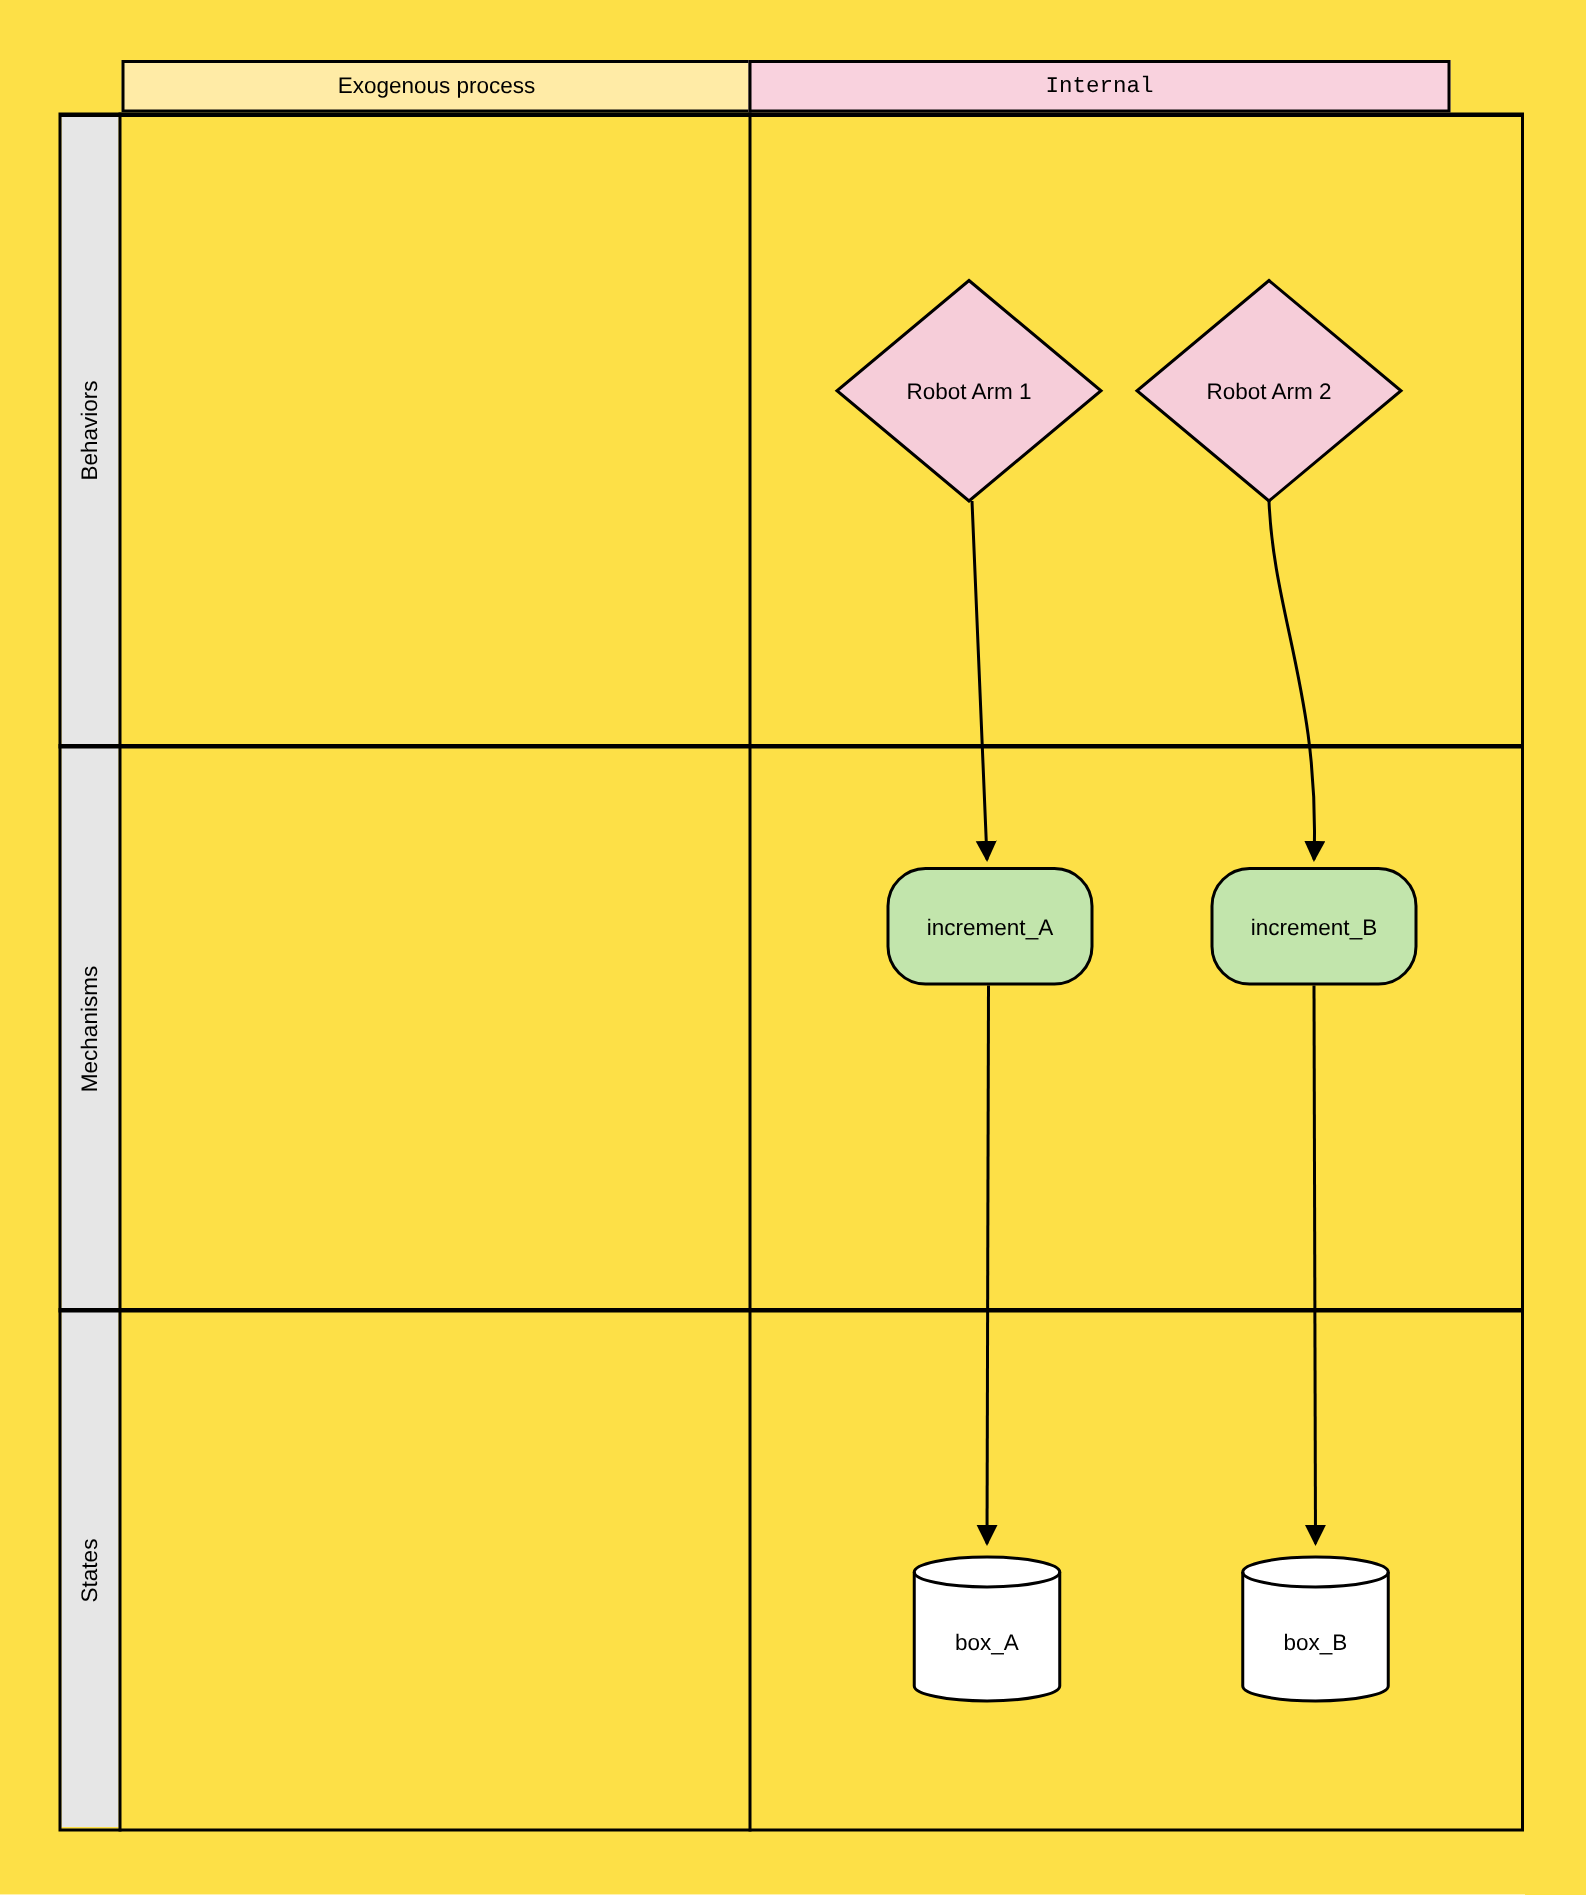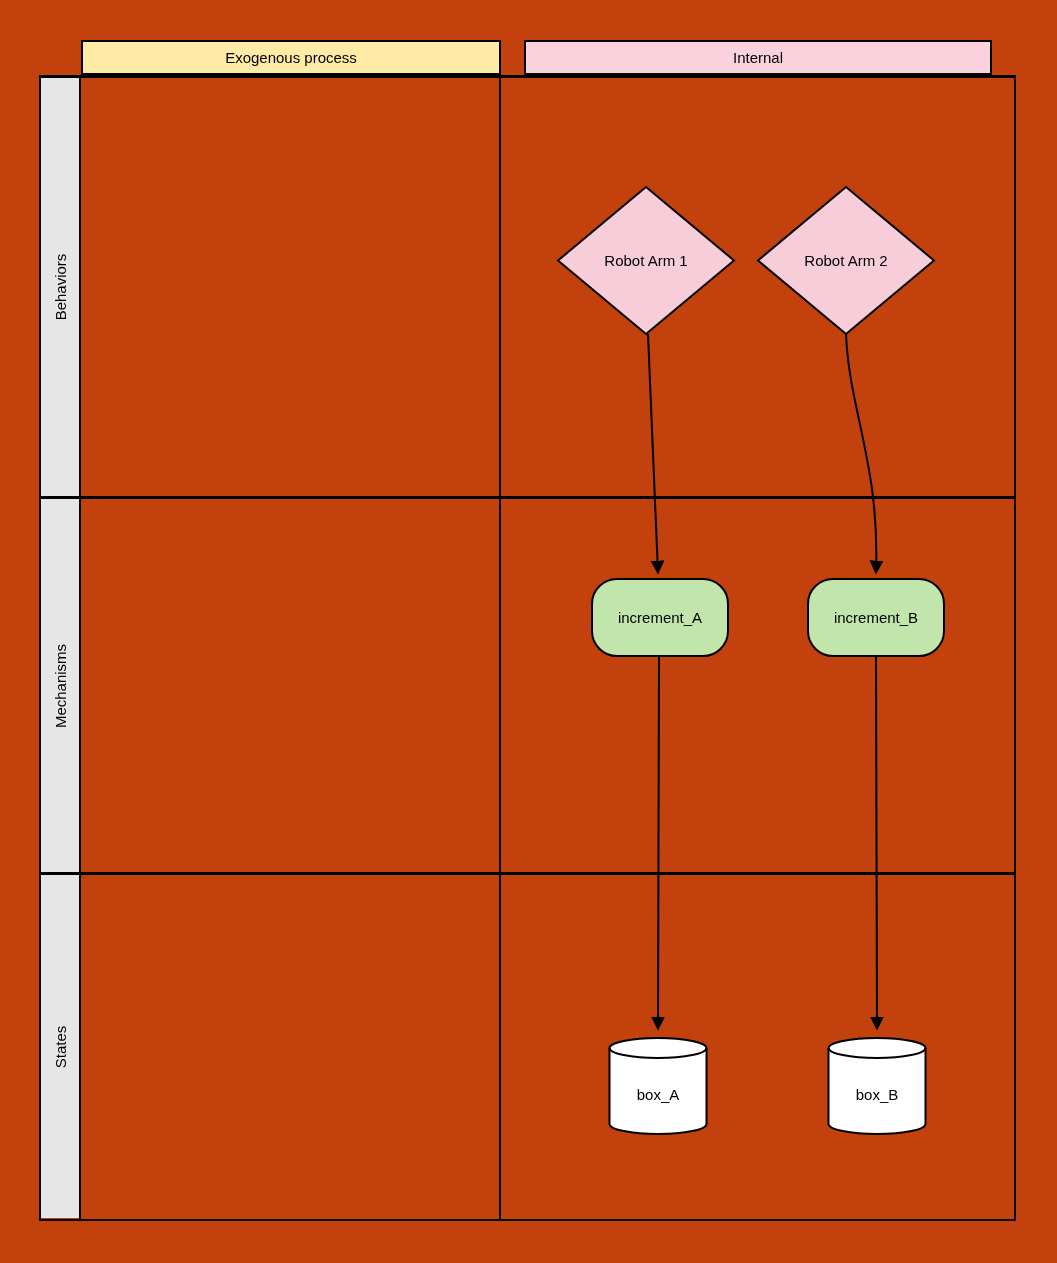--- a/index.html
+++ b/index.html
@@ -1,38 +1,38 @@
 <!DOCTYPE html>
 <html><head>
 <meta charset="utf-8">
 <style>
   html, body { margin: 0; padding: 0; background: #ffffff; }
   .canvas {
     position: relative;
     width: 1057px;
     height: 1263px;
-    background: #c2410c;
+    background: #fde047;
     font-family: "Liberation Sans", sans-serif;
     color: #000000;
     overflow: hidden;
   }
   
   .hdr {
     position: absolute;
     top: 40px;
     height: 35px;
     box-sizing: border-box;
     border: 2px solid #000;
     display: flex;
     align-items: center;
     justify-content: center;
     font-size: 15px;
   }
   .hdr-exo { left: 81px;  width: 420px; background: #ffeba6; }
-  .hdr-int { left: 524px; width: 468px; background: #f9d2de; }
+  .hdr-int { left: 499px; width: 468px; background: #f9d2de; font-family: Liberation Mono, monospace; }
   
   .body-frame {
     position: absolute;
     left: 39px; top: 75px;
     width: 977px; height: 1146px;
     box-sizing: border-box;
     border: 2px solid #000;
     border-top-width: 3px;
     background: transparent;
   }

